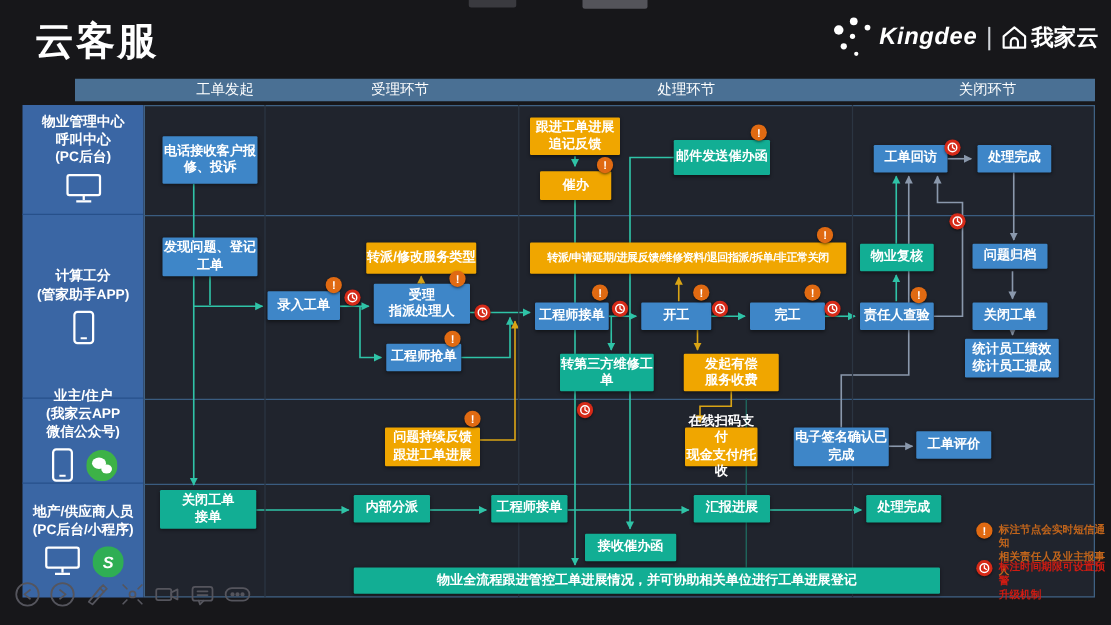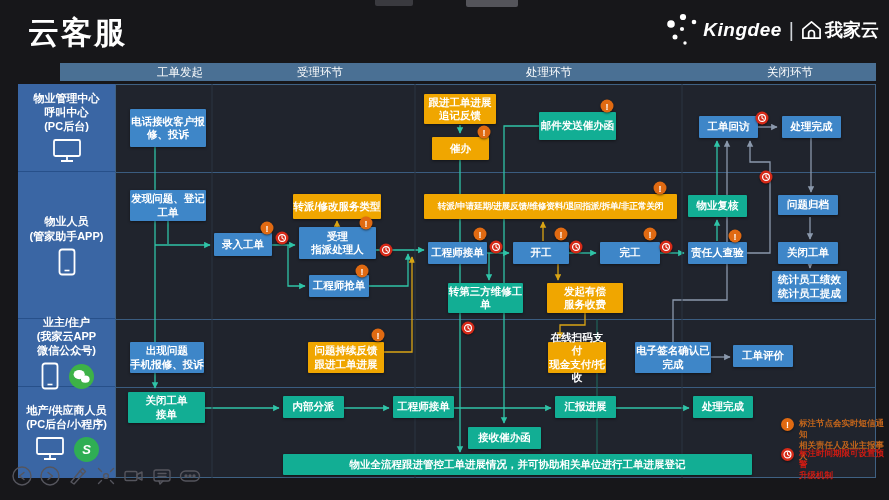--- a/index.html
+++ b/index.html
@@ -87,30 +87,30 @@
 呼叫中心
 (PC后台)</div>
         <div class="laneicons">
           <svg width="30" height="26" viewBox="0 0 30 26">
             <rect x="2" y="2" width="26" height="16" rx="1.5" fill="none" stroke="#fff" stroke-width="1.8"></rect>
             <path d="M15 18 v4 M9 23 h12" stroke="#fff" stroke-width="1.8" fill="none"></path>
           </svg>
         </div>
       </div>
       <div class="lanecell" style="top: 88px; height: 147px;">
-        <div class="lanelabel">物业人员
+        <div class="lanelabel">计算工分
 (管家助手APP)</div>
         <div class="laneicons">
           <svg width="20" height="28" viewBox="0 0 20 28">
             <rect x="2.5" y="1.5" width="15" height="25" rx="2.5" fill="none" stroke="#fff" stroke-width="1.8"></rect>
             <path d="M7.5 22.5 h5" stroke="#fff" stroke-width="1.6"></path>
           </svg>
         </div>
       </div>
-      <div class="lanecell" style="top: 235px; height: 68px;">
+      <div class="lanecell" style="top: 235px; height: 68px; justify-content: flex-end;">
         <div class="lanelabel">业主/住户
 (我家云APP
 微信公众号)</div>
         <div class="laneicons">
           <svg width="20" height="28" viewBox="0 0 20 28">
             <rect x="2.5" y="1.5" width="15" height="25" rx="2.5" fill="none" stroke="#fff" stroke-width="1.8"></rect>
             <path d="M7.5 22.5 h5" stroke="#fff" stroke-width="1.6"></path>
           </svg>
           <svg width="25" height="25" viewBox="0 0 25 25">
             <circle cx="12.5" cy="12.5" r="12.5" fill="#3db247"></circle>
@@ -244,22 +244,20 @@
     <div class="node blue" style="left: 688px; top: 242px; width: 59px; height: 22px;">责任人查验</div>
     <div class="node teal" style="left: 688px; top: 195px; width: 59px; height: 22px;">物业复核</div>
     <div class="node blue" style="left: 778px; top: 195px; width: 60px; height: 20px;">问题归档</div>
     <div class="node blue" style="left: 778px; top: 242px; width: 60px; height: 22px;">关闭工单</div>
     <div class="node blue" style="left: 772px; top: 271px; width: 75px; height: 31px;">统计员工绩效
 统计员工提成</div>
     <div class="node teal" style="left: 448px; top: 283px; width: 75px; height: 30px;">转第三方维修工
 单</div>
     <div class="node orange" style="left: 547px; top: 283px; width: 76px; height: 30px;">发起有偿
 服务收费</div>
-    <div class="node blue" style="left: 130px; top: 342px; width: 74px; height: 31px;">出现问题
-手机报修、投诉</div>
     <div class="node orange" style="left: 308px; top: 342px; width: 76px; height: 31px;">问题持续反馈
 跟进工单进展</div>
     <div class="node orange" style="left: 548px; top: 342px; width: 58px; height: 31px;">在线扫码支付
 现金支付/托收</div>
     <div class="node blue" style="left: 635px; top: 342px; width: 76px; height: 31px;">电子签名确认已
 完成</div>
     <div class="node blue" style="left: 733px; top: 345px; width: 60px; height: 22px;">工单评价</div>
     <div class="node teal" style="left: 128px; top: 392px; width: 77px; height: 31px;">关闭工单
 接单</div>
     <div class="node teal" style="left: 283px; top: 396px; width: 61px; height: 22px;">内部分派</div>

